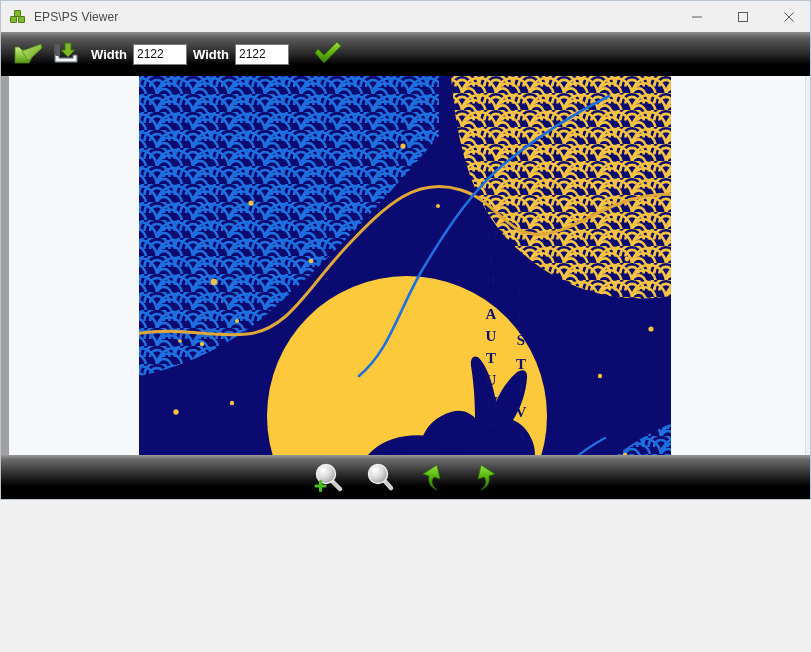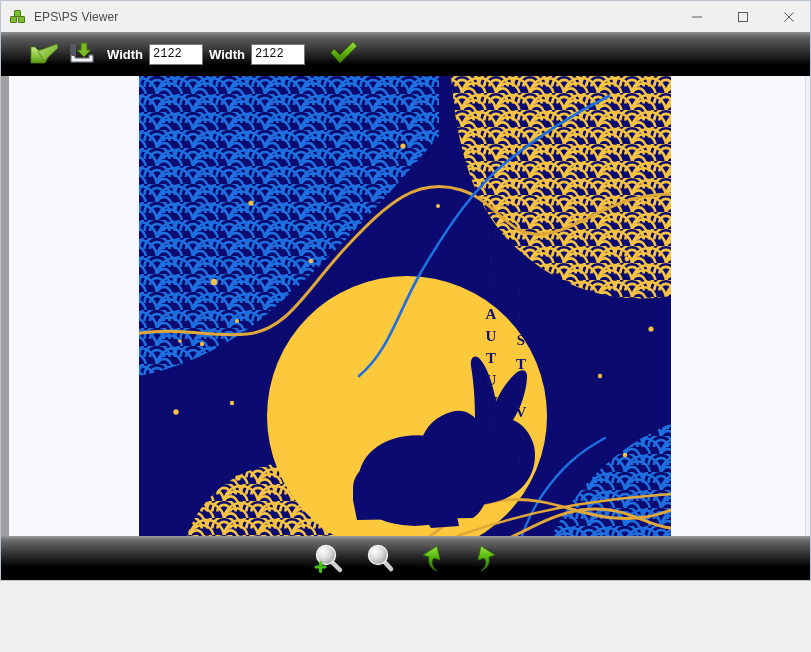--- a/index.html
+++ b/index.html
@@ -5,21 +5,21 @@
   html, body {
     margin: 0; padding: 0;
     width: 811px; height: 652px;
     overflow: hidden;
     font-family: "Liberation Sans", sans-serif;
   }
   body { background: #f0f0f0; }
 
   .app-window {
     position: relative;
-    width: 811px; height: 581px;
+    width: 811px; height: 500px;
     background: #ffffff;
     border: 1px solid #b9c4cf;
     box-sizing: border-box;
     overflow: hidden;
   }
 
   
   .titlebar {
     position: absolute; top: 0; left: 0;
     width: 811px; height: 31px;
@@ -61,21 +61,20 @@
   }
   .win-btn svg { display: block; }
 
   
   .toolbar {
     position: absolute; top: 31px; left: 0;
     width: 811px; height: 44px;
     background: linear-gradient(to bottom, #8e8e8e 0%, #5a5a5a 14%, #2e2e2e 46%, #000000 75%, #000000 100%);
     display: flex; align-items: center;
     box-sizing: border-box;
-    padding-left: 16px;
   }
 
   .tb-btn {
     width: 38px; height: 36px;
     display: flex; align-items: center; justify-content: center;
     flex: 0 0 auto;
   }
   .tb-btn.first { margin-left: 8px; }
 
   .tb-label {
@@ -85,21 +84,21 @@
     margin-left: 6px;
     margin-right: 6px;
     white-space: nowrap;
   }
 
   .tb-input {
     width: 54px; height: 21px;
     background: #ffffff;
     border: 1px solid #7a7a7a;
     box-sizing: border-box;
-    font-family: Liberation Mono, monospace;
+    font-family: Liberation Sans, sans-serif;
     font-size: 12px;
     color: #111111;
     padding: 0 3px;
     outline: none;
   }
 
   .tb-check { margin-left: 20px; }
 
   
   .viewer {

